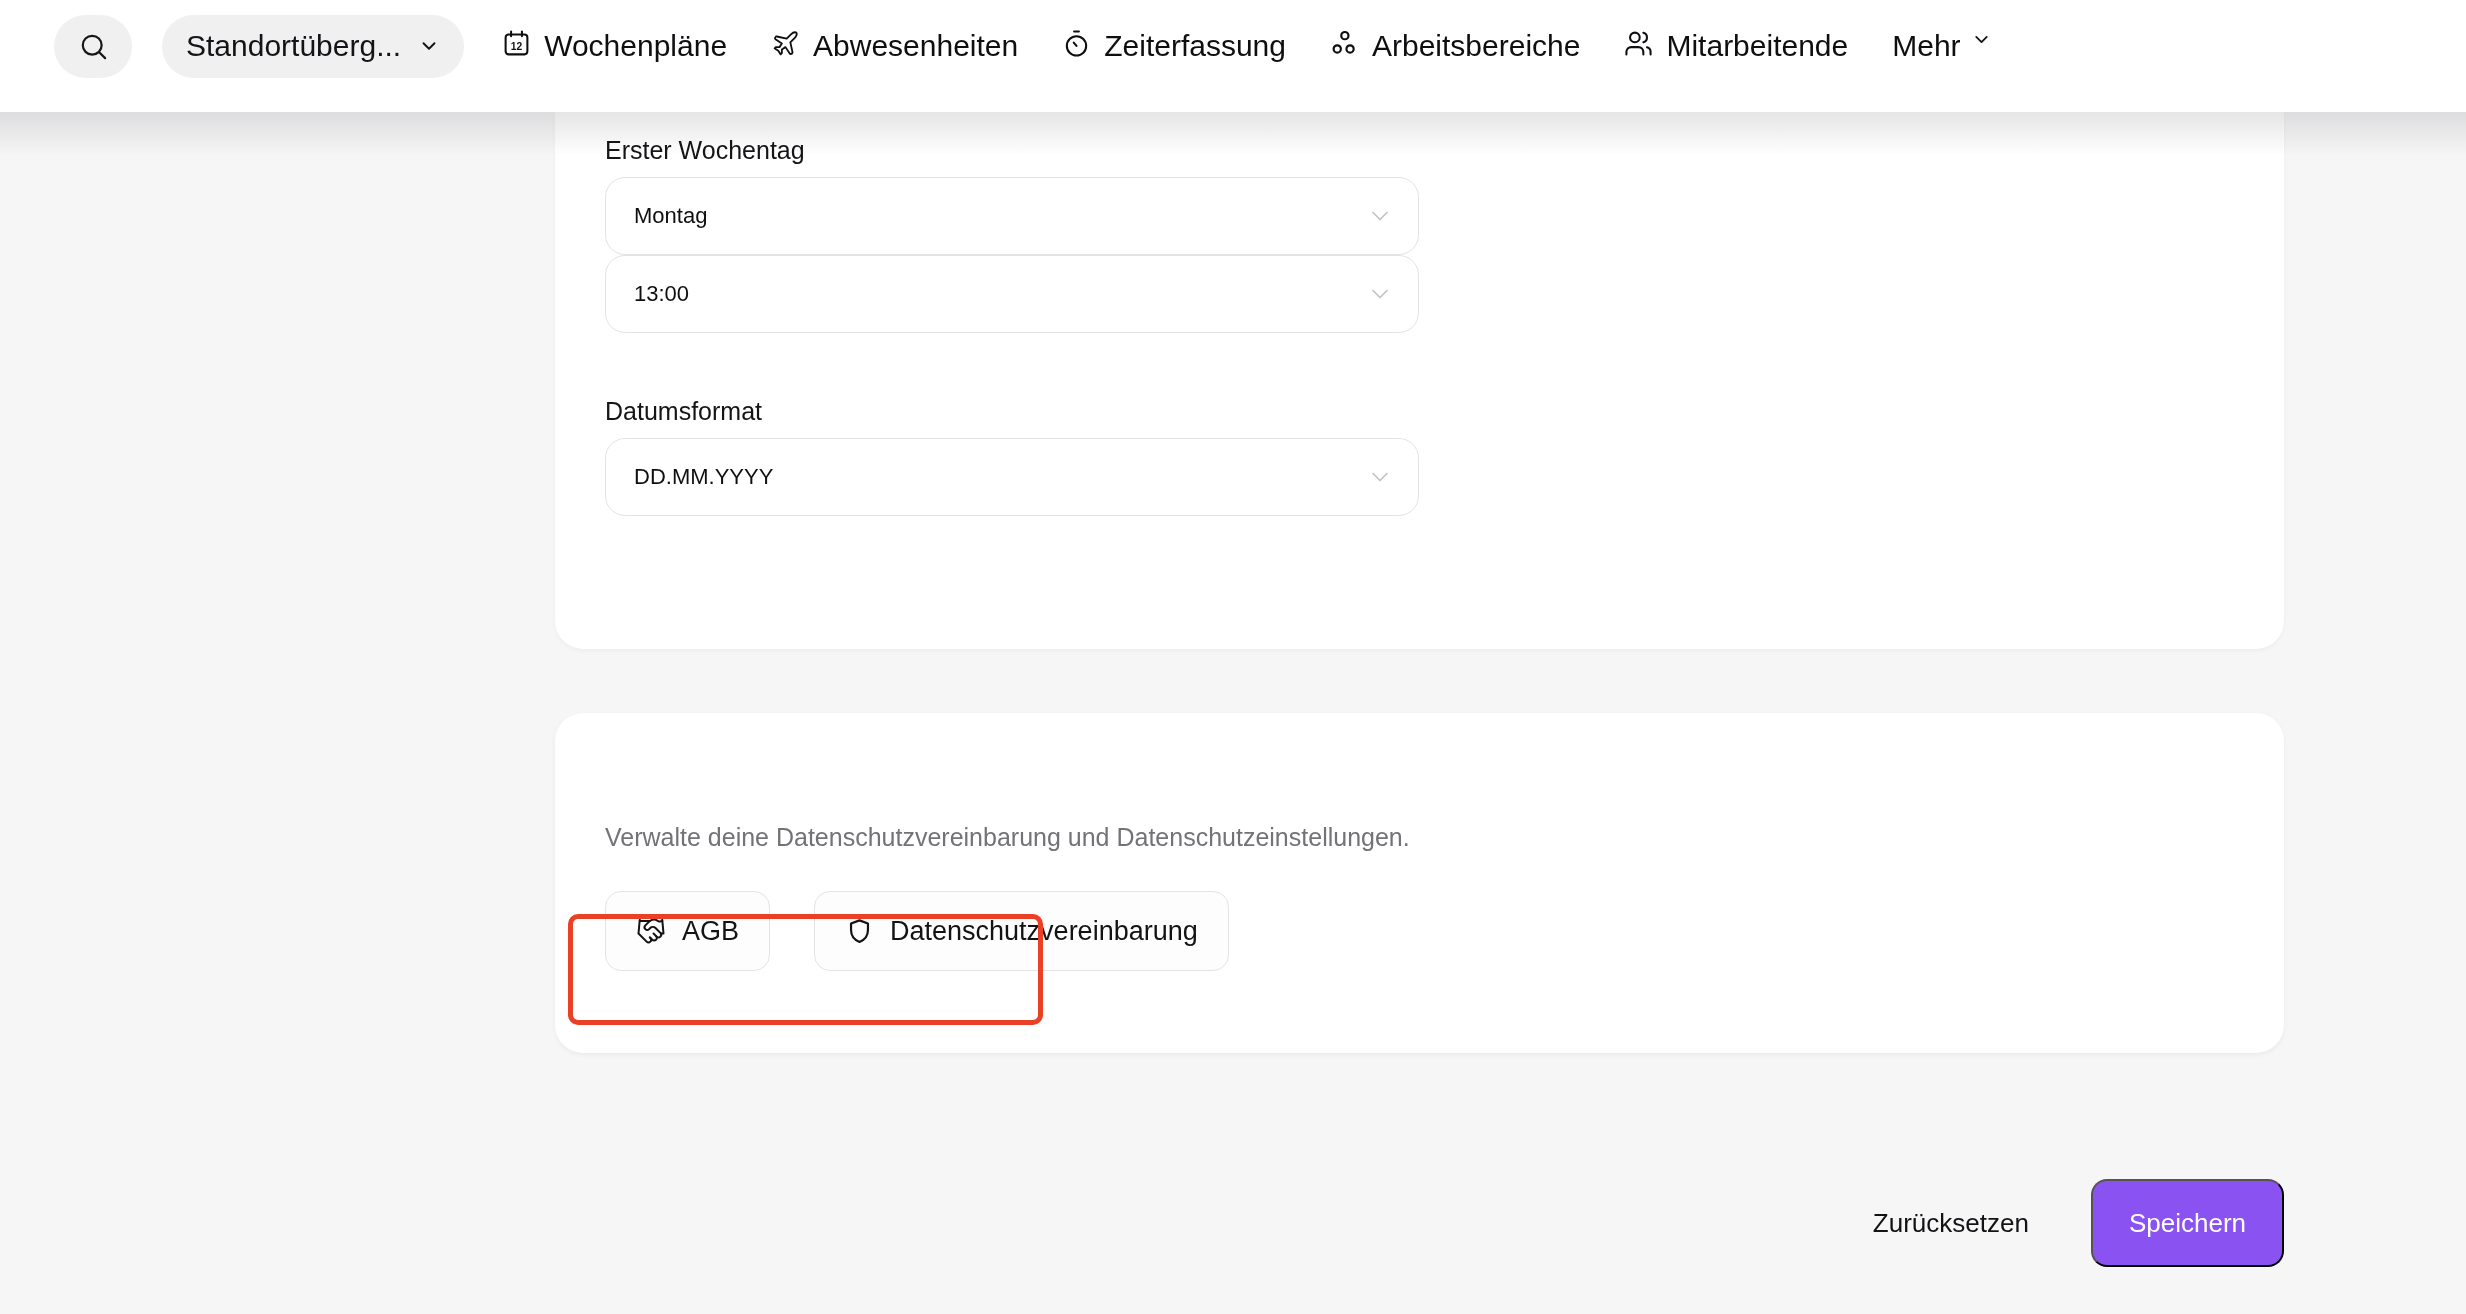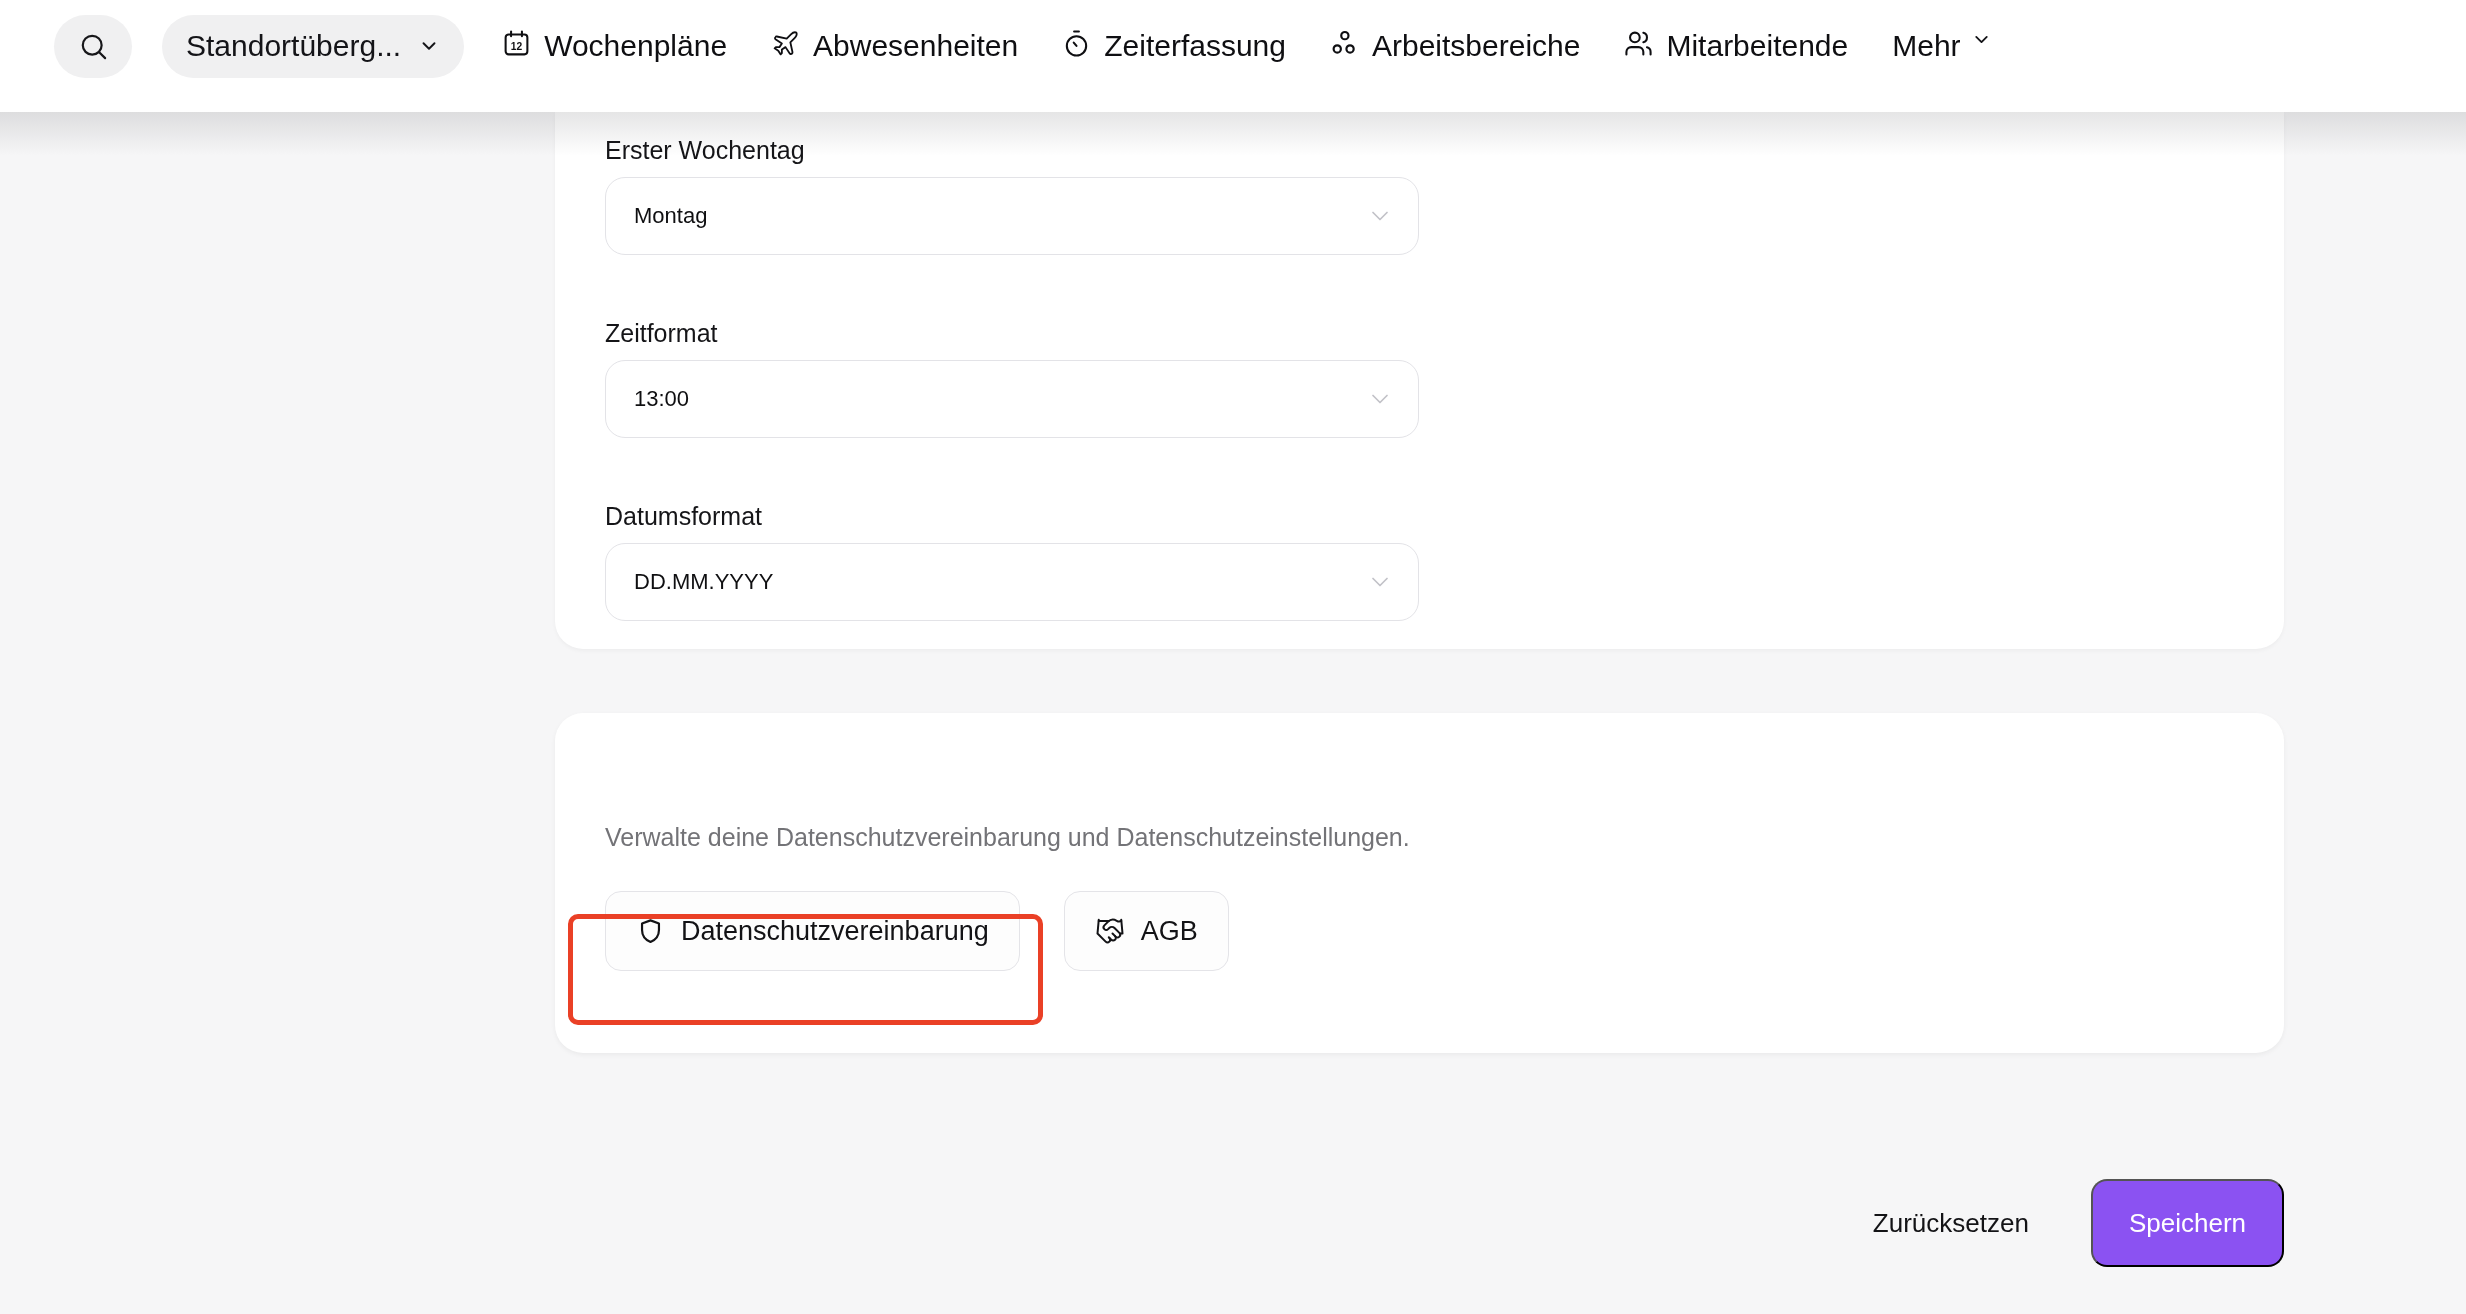--- a/index.html
+++ b/index.html
@@ -188,21 +188,20 @@
   <div class="field-label">Erster Wochentag</div>
   <div class="select">
     <span class="select-value">Montag</span>
     <span class="chev">
       <svg width="28" height="28" viewBox="0 0 24 24" stroke-width="1.5">
           <path d="m6 9 6 6 6-6"></path>
         </svg>
     </span>
   </div>
 
-  <div class="field-label">Zeitformat</div>
   <div class="select">
     <span class="select-value">13:00</span>
     <span class="chev">
       <svg width="28" height="28" viewBox="0 0 24 24" stroke-width="1.5">
           <path d="m6 9 6 6 6-6"></path>
         </svg>
     </span>
   </div>
 
   <div class="field-label">Datumsformat</div>
@@ -213,41 +212,41 @@
           <path d="m6 9 6 6 6-6"></path>
         </svg>
     </span>
   </div>
 </section>
 
 <section class="card card-privacy">
   <p class="privacy-desc">Verwalte deine Datenschutzvereinbarung und Datenschutzeinstellungen.</p>
 
   <div class="privacy-buttons">
-    <button class="btn">
-      <span>
-        <svg width="29" height="29" viewBox="0 0 24 24" stroke-width="1.8">
-          <path d="M12 2.8 19 5.4v5.4c0 4.8-3.1 8.3-7 9.9-3.9-1.6-7-5.1-7-9.9V5.4Z"></path>
-        </svg>
-      </span>
-      <span>Datenschutzvereinbarung</span>
-    </button>
-
     <button class="btn">
       <span>
         <svg width="30" height="30" viewBox="0 0 24 24" stroke-width="1.6">
           <path d="m11 17 2 2a1 1 0 1 0 3-3"></path>
           <path d="m14 14 2.5 2.5a1 1 0 1 0 3-3l-3.88-3.88a3 3 0 0 0-4.24 0l-.88.88a1 1 0 1 1-3-3l2.81-2.81a5.79 5.79 0 0 1 7.06-.87l.47.28a2 2 0 0 0 1.42.25L21 4"></path>
           <path d="m21 3 1 11h-2"></path>
           <path d="M3 3 2 14l6.5 6.5a1 1 0 1 0 3-3"></path>
           <path d="M3 4h8"></path>
         </svg>
       </span>
       <span>AGB</span>
     </button>
+
+    <button class="btn">
+      <span>
+        <svg width="29" height="29" viewBox="0 0 24 24" stroke-width="1.8">
+          <path d="M12 2.8 19 5.4v5.4c0 4.8-3.1 8.3-7 9.9-3.9-1.6-7-5.1-7-9.9V5.4Z"></path>
+        </svg>
+      </span>
+      <span>Datenschutzvereinbarung</span>
+    </button>
   </div>
 
   <div class="annotation-box"></div>
 </section>
 
 <div class="footer-actions">
   <span class="reset-link">Zurücksetzen</span>
   <button class="save-btn">Speichern</button>
 </div>
 

